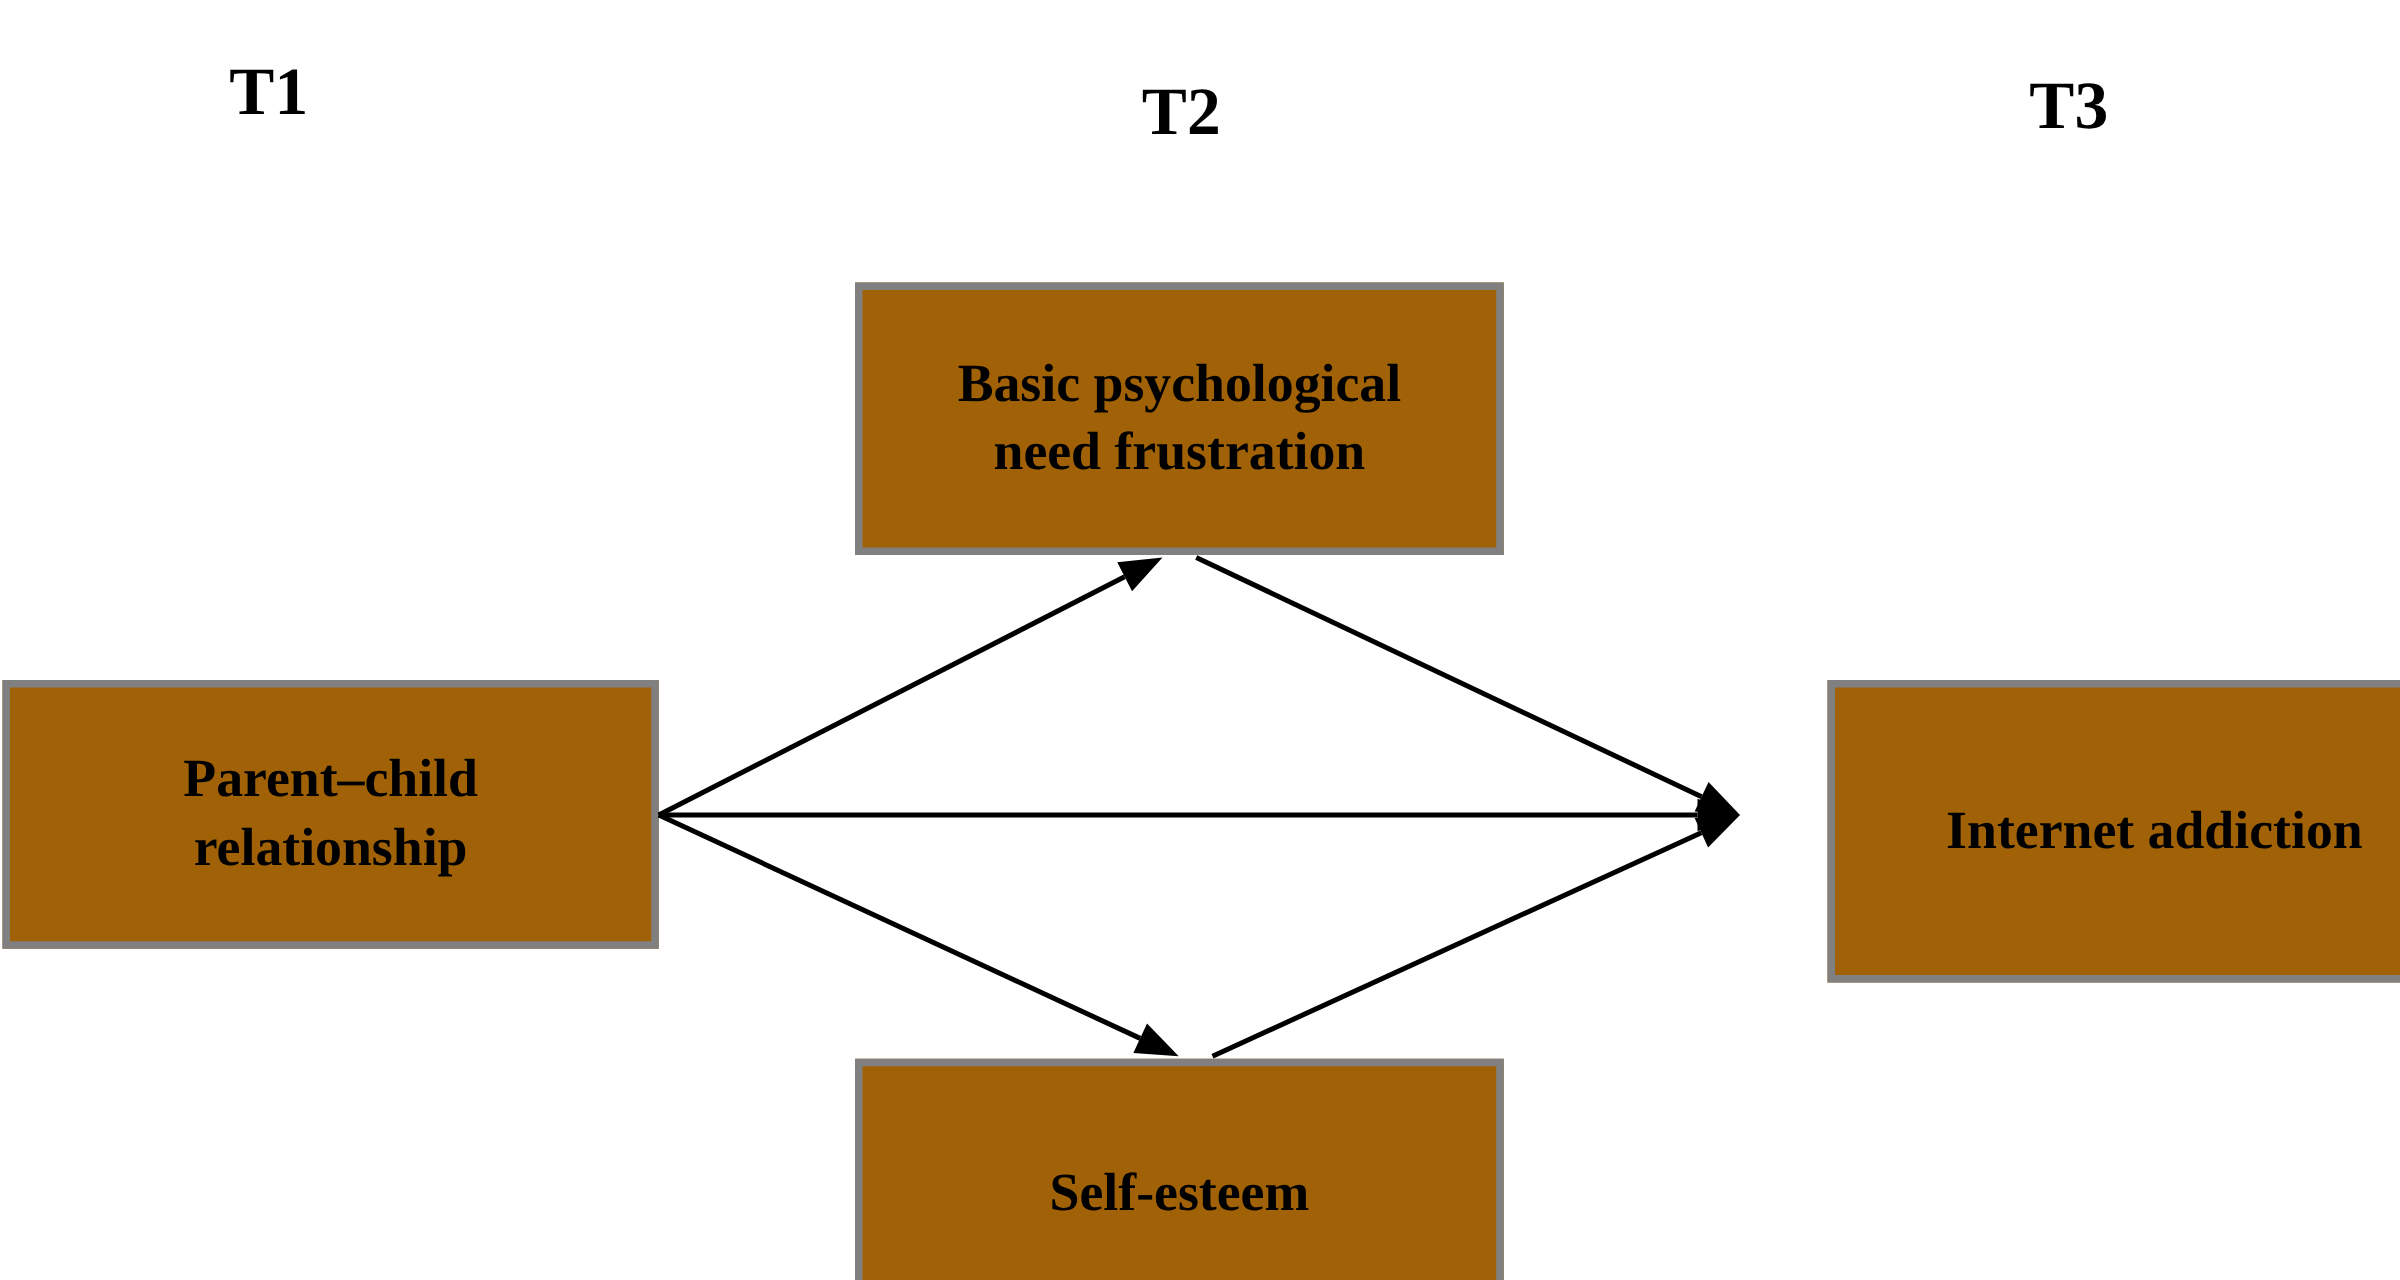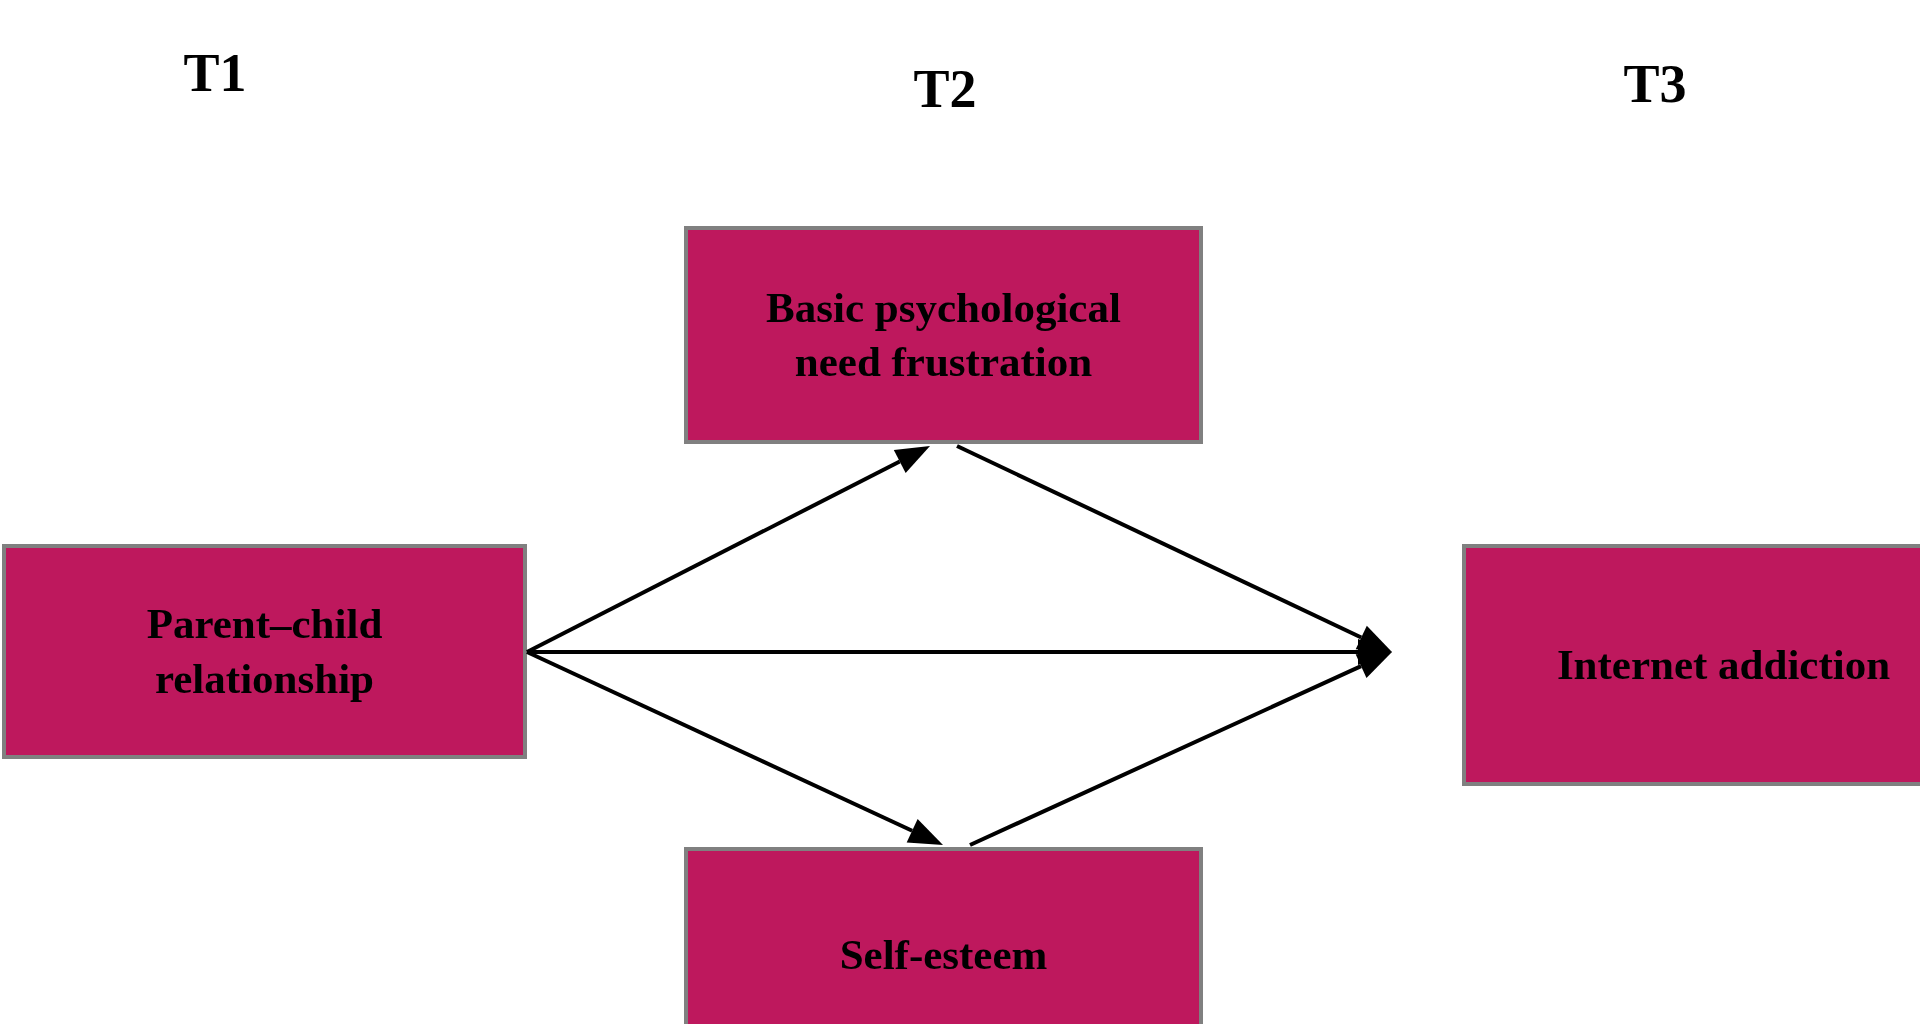--- a/index.html
+++ b/index.html
@@ -26,22 +26,22 @@
     font-size: 54px;
     line-height: 1;
     color: #000000;
     text-align: center;
     white-space: nowrap;
     transform: translateX(-50%);
   }
   .node-box {
     position: absolute;
     box-sizing: border-box;
-    border: 4px solid #14b8a6;
-    background: #be185d;
+    border: 6px solid #14b8a6;
+    background: #a16207;
     display: flex;
     align-items: center;
     justify-content: center;
     text-align: center;
     z-index: 2;
   }
   .node-label {
     font-family: "Liberation Serif", "DejaVu Serif", serif;
     font-weight: bold;
     font-size: 43px;

